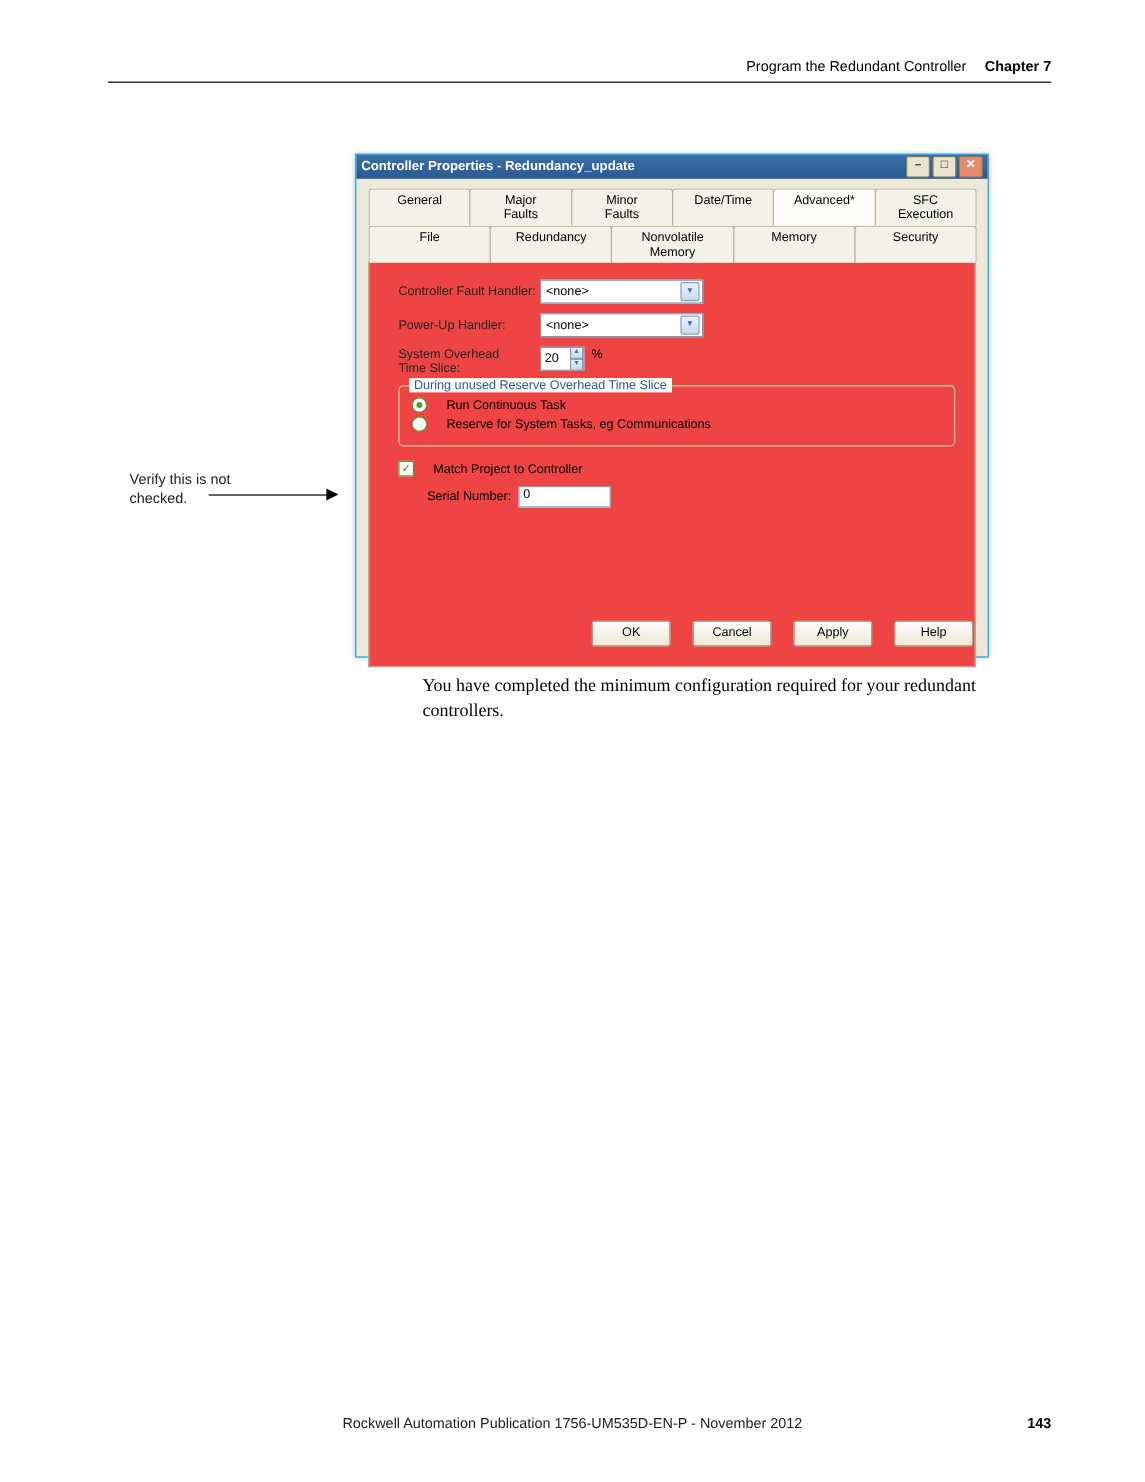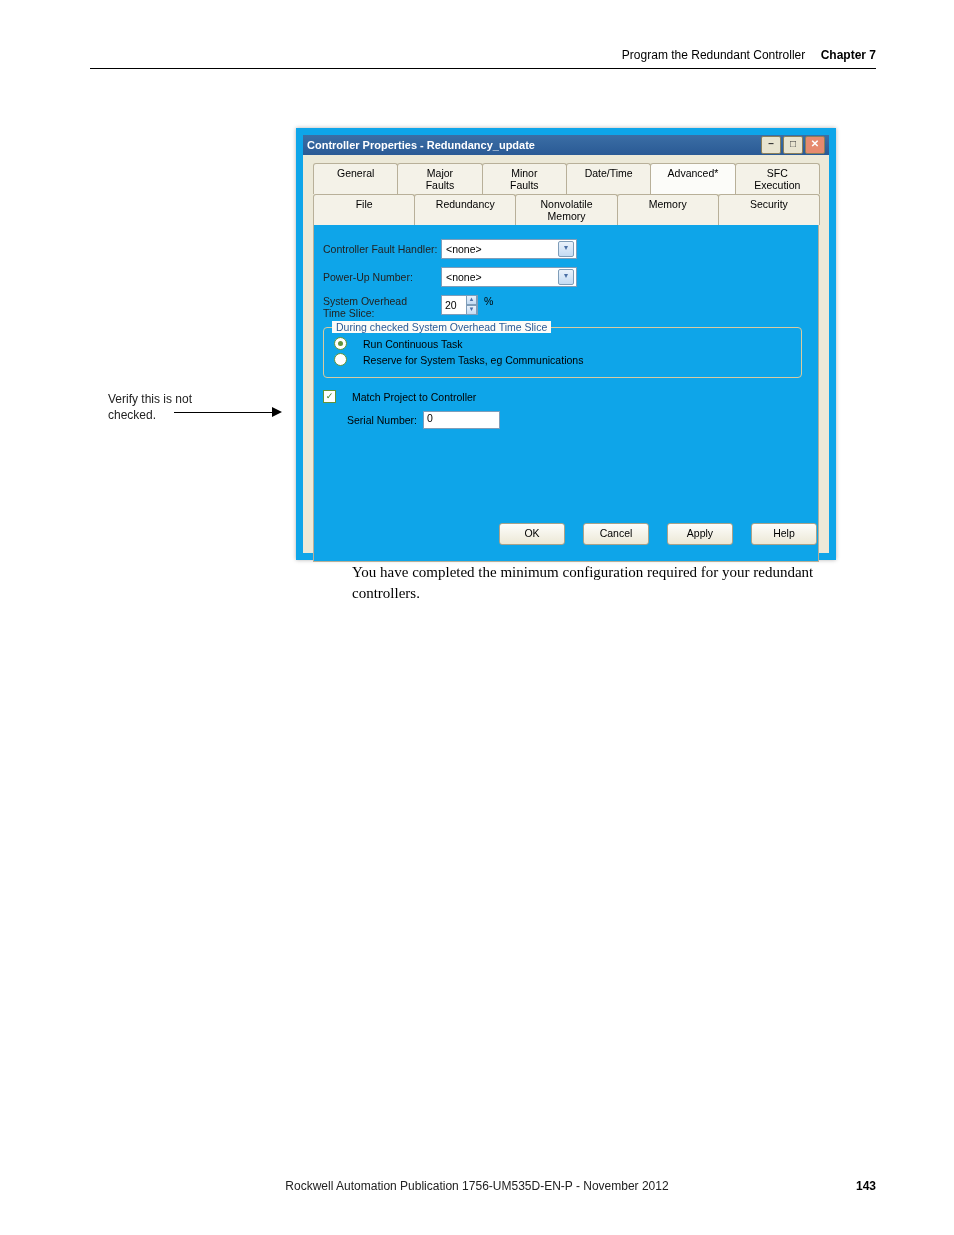--- a/index.html
+++ b/index.html
@@ -54,21 +54,21 @@
     border-left: 10px solid #000;
     border-top: 5px solid transparent;
     border-bottom: 5px solid transparent;
   }
   .dialog {
     position: absolute;
     top: 128px;
     left: 296px;
     width: 526px;
     height: 418px;
-    border: 7px solid #0ea5e9;
+    border: 1px solid #0ea5e9;
     background: #ece9d8;
     box-shadow: 0 0 4px rgba(0,0,0,0.3);
   }
   .titlebar {
     height: 20px;
     background: linear-gradient(#3b6ea5, #2a5a95);
     color: #fff;
     font-size: 11px;
     font-weight: bold;
     display: flex;
@@ -113,22 +113,22 @@
   }
   .row-top .tab { flex: 1; }
   .row-bottom .tab { flex: 1; }
   .tab.active {
     background: #fcfcf9;
     position: relative;
     z-index: 2;
   }
   .tab-panel {
     border: 1px solid #b8b099;
-    background: #0ea5e9;
-    padding: 14px 16px 10px 9px;
+    background: #ef4444;
+    padding: 14px 16px 10px 24px;
     height: 312px;
     margin-top: -1px;
   }
   .form-row {
     display: flex;
     align-items: center;
     margin-bottom: 8px;
     font-size: 10.5px;
     font-family: "Tahoma", sans-serif;
   }
@@ -338,21 +338,21 @@
 
       <div class="form-row">
         <div class="form-label">Controller Fault Handler:</div>
         <div class="combo">
           <span>&lt;none&gt;</span>
           <span class="combo-arrow">▾</span>
         </div>
       </div>
 
       <div class="form-row">
-        <div class="form-label">Power-Up Number:</div>
+        <div class="form-label">Power-Up Handler:</div>
         <div class="combo">
           <span>&lt;none&gt;</span>
           <span class="combo-arrow">▾</span>
         </div>
       </div>
 
       <div class="form-row" style="align-items:flex-start;">
         <div class="form-label">
           <span>System Overhead</span><br>
           <span>Time Slice:</span>
@@ -361,21 +361,21 @@
           <span>20</span>
           <div class="spinner-arrows">
             <span>▲</span>
             <span>▼</span>
           </div>
         </div>
         <span class="pct">%</span>
       </div>
 
       <div class="fieldset">
-        <div class="fieldset-legend">During checked System Overhead Time Slice</div>
+        <div class="fieldset-legend">During unused Reserve Overhead Time Slice</div>
         <div class="radio-row">
           <span class="radio checked"></span>
           <span>Run Continuous Task</span>
         </div>
         <div class="radio-row">
           <span class="radio"></span>
           <span>Reserve for System Tasks, eg Communications</span>
         </div>
       </div>
 

